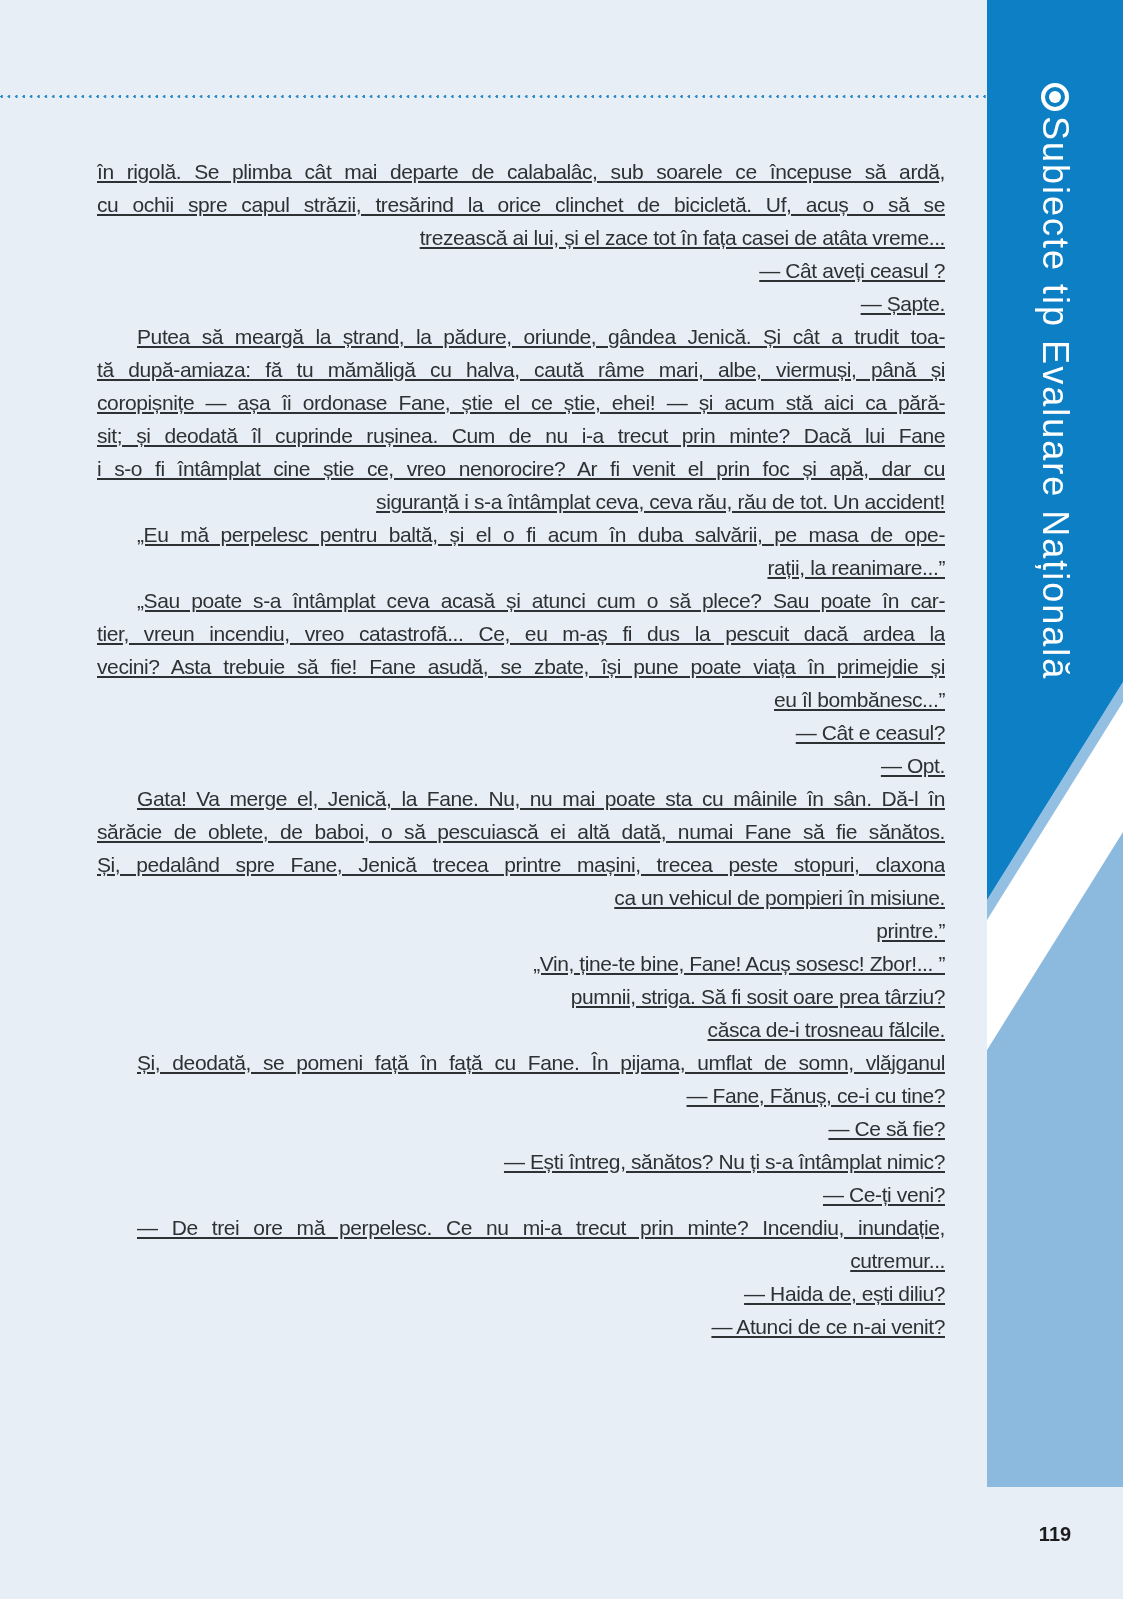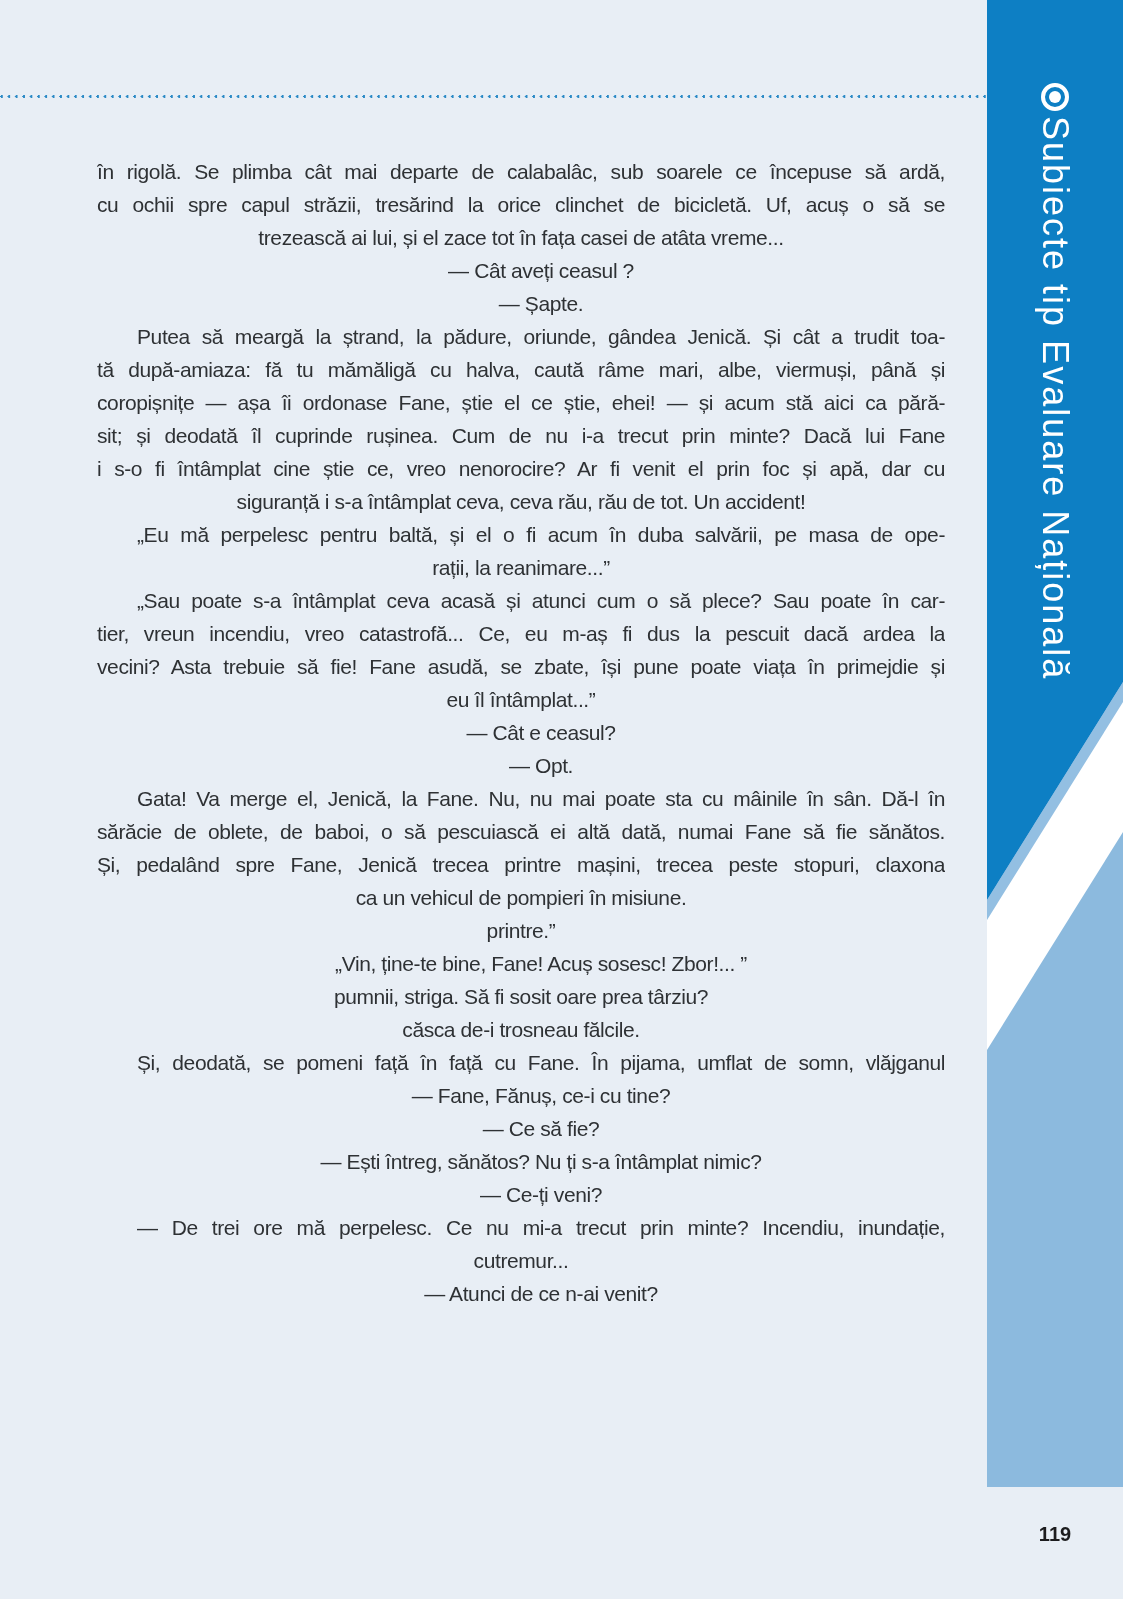--- a/index.html
+++ b/index.html
@@ -73,22 +73,23 @@
 
   
   .text-block {
     position: absolute;
     left: 97px; top: 155px;
     width: 848px;
     color: var(--body-text);
     font-size: 21px;
     line-height: 33px;
     letter-spacing: -0.4px;
+    text-decoration: underline;
   }
-  .line { height: 33px; overflow: hidden; text-align: center; }
+  .line { height: 33px; overflow: hidden; text-align: right; }
   .line.just { text-align: justify; text-align-last: justify; }
   .line.indent { padding-left: 40px; }
 
   
   .page-number {
     position: absolute;
     left: 987px; top: 1524px;
     width: 136px;
     text-align: center;
     font-size: 20px;
@@ -125,34 +126,35 @@
     <div class="line just">tă după-amiaza: fă tu mămăligă cu halva, caută râme mari, albe, viermuși, până și</div>
     <div class="line just">coropișnițe — așa îi ordonase Fane, știe el ce știe, ehei! — și acum stă aici ca pără-</div>
     <div class="line just">sit; și deodată îl cuprinde rușinea. Cum de nu i-a trecut prin minte? Dacă lui Fane</div>
     <div class="line just">i s-o fi întâmplat cine știe ce, vreo nenorocire? Ar fi venit el prin foc și apă, dar cu</div>
     <div class="line">siguranță i s-a întâmplat ceva, ceva rău, rău de tot. Un accident!</div>
     <div class="line indent just">„Eu mă perpelesc pentru baltă, și el o fi acum în duba salvării, pe masa de ope-</div>
     <div class="line">rații, la reanimare...”</div>
     <div class="line indent just">„Sau poate s-a întâmplat ceva acasă și atunci cum o să plece? Sau poate în car-</div>
     <div class="line just">tier, vreun incendiu, vreo catastrofă... Ce, eu m-aș fi dus la pescuit dacă ardea la</div>
     <div class="line just">vecini? Asta trebuie să fie! Fane asudă, se zbate, își pune poate viața în primejdie și</div>
-    <div class="line">eu îl întâmplat...”</div>
+    <div class="line">eu îl bombănesc...”</div>
     <div class="line indent">— Cât e ceasul?</div>
     <div class="line indent">— Opt.</div>
     <div class="line indent just">Gata! Va merge el, Jenică, la Fane. Nu, nu mai poate sta cu mâinile în sân. Dă-l în</div>
     <div class="line just">sărăcie de oblete, de baboi, o să pescuiască ei altă dată, numai Fane să fie sănătos.</div>
     <div class="line just">Și, pedalând spre Fane, Jenică trecea printre mașini, trecea peste stopuri, claxona</div>
     <div class="line">ca un vehicul de pompieri în misiune.</div>
     <div class="line">printre.”</div>
     <div class="line indent">„Vin, ține-te bine, Fane! Acuș sosesc! Zbor!... ”</div>
     <div class="line">pumnii, striga. Să fi sosit oare prea târziu?</div>
     <div class="line">căsca de-i trosneau fălcile.</div>
     <div class="line indent just">Și, deodată, se pomeni față în față cu Fane. În pijama, umflat de somn, vlăjganul</div>
     <div class="line indent">— Fane, Fănuș, ce-i cu tine?</div>
     <div class="line indent">— Ce să fie?</div>
     <div class="line indent">— Ești întreg, sănătos? Nu ți s-a întâmplat nimic?</div>
     <div class="line indent">— Ce-ți veni?</div>
     <div class="line indent just">— De trei ore mă perpelesc. Ce nu mi-a trecut prin minte? Incendiu, inundație,</div>
     <div class="line">cutremur...</div>
+    <div class="line indent">— Haida de, ești diliu?</div>
     <div class="line indent">— Atunci de ce n-ai venit?</div>
   </div>
 
 <div class="page-number">119</div>
 
 </body></html>

